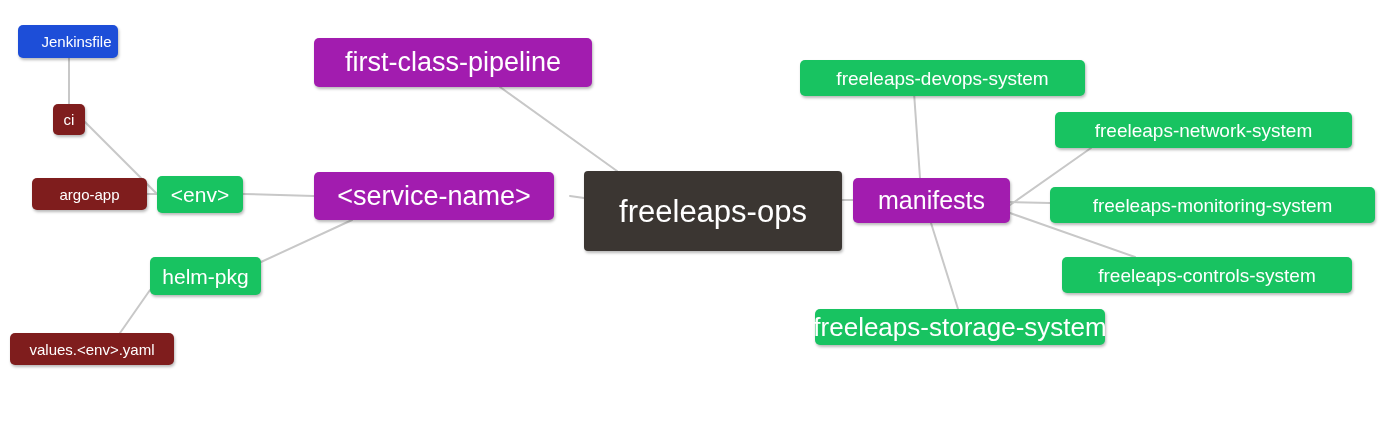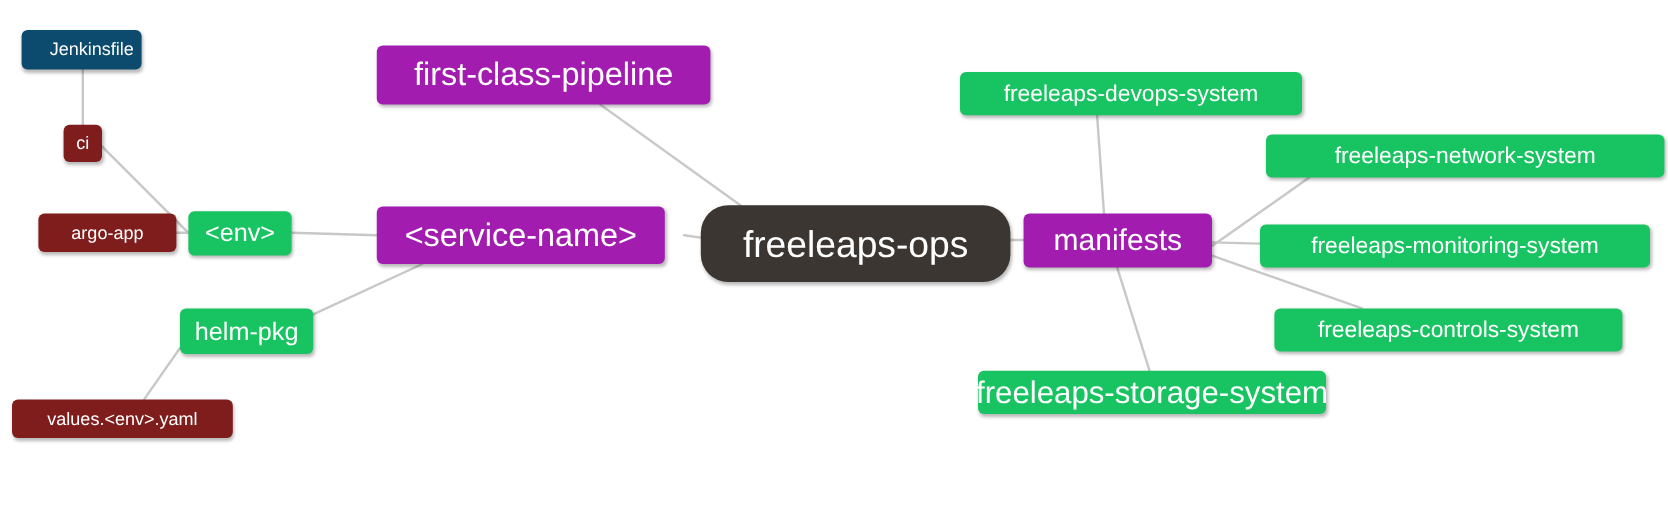--- a/index.html
+++ b/index.html
@@ -38,21 +38,21 @@
     line-height: 1;
     box-shadow: 1px 2px 3px rgba(0,0,0,0.28);
     user-select: none;
   }
   .node-root {
     background: #3b3632;
     border-radius: 4px;
   }
   .node-blue   { background: #a21caf; }
   .node-green  { background: #18c361; }
-  .node-orange { background: #0c4a6e; padding-left: 17px; }
+  .node-orange { background: #1d4ed8; padding-left: 17px; }
   .node-red    { background: #7f1d1d; }
 </style>
 </head>
 <body>
 
 <div id="mindmap-canvas">
   <svg id="edge-layer" viewBox="0 0 1390 421" xmlns="http://www.w3.org/2000/svg">
       <line x1="69" y1="58" x2="69" y2="104" stroke="#c8c8c8" stroke-width="2" stroke-linecap="round"></line>
       <line x1="85" y1="122" x2="157" y2="194" stroke="#c8c8c8" stroke-width="2" stroke-linecap="round"></line>
       <line x1="124" y1="194" x2="157" y2="194" stroke="#c8c8c8" stroke-width="2" stroke-linecap="round"></line>
@@ -67,24 +67,24 @@
       <line x1="1010" y1="202" x2="1050" y2="203" stroke="#c8c8c8" stroke-width="2" stroke-linecap="round"></line>
       <line x1="1010" y1="213" x2="1135" y2="257" stroke="#c8c8c8" stroke-width="2" stroke-linecap="round"></line>
       <line x1="931" y1="223" x2="958" y2="309" stroke="#c8c8c8" stroke-width="2" stroke-linecap="round"></line>
     </svg>
   <div id="node-layer">
       <div class="node node-orange" style="left: 18px; top: 25px; width: 100px; height: 33px; font-size: 15px;">Jenkinsfile</div>
       <div class="node node-red" style="left: 53px; top: 104px; width: 32px; height: 31px; font-size: 15px;">ci</div>
       <div class="node node-red" style="left: 32px; top: 178px; width: 115px; height: 32px; font-size: 15px;">argo-app</div>
       <div class="node node-green" style="left: 157px; top: 176px; width: 86px; height: 37px; font-size: 21px;">&lt;env&gt;</div>
       <div class="node node-green" style="left: 150px; top: 257px; width: 111px; height: 38px; font-size: 21px;">helm-pkg</div>
-      <div class="node node-red" style="left: 10px; top: 333px; width: 184px; height: 32px; font-size: 15px;">values.&lt;env&gt;.yaml</div>
+      <div class="node node-red" style="left: 10px; top: 333px; width: 164px; height: 32px; font-size: 15px;">values.&lt;env&gt;.yaml</div>
       <div class="node node-blue" style="left: 314px; top: 38px; width: 278px; height: 49px; font-size: 27px;">first-class-pipeline</div>
       <div class="node node-blue" style="left: 314px; top: 172px; width: 240px; height: 48px; font-size: 27px;">&lt;service-name&gt;</div>
-      <div class="node node-root" style="left: 584px; top: 171px; width: 258px; height: 64px; font-size: 31px; border-radius: 23px;">freeleaps-ops</div>
+      <div class="node node-root" style="left: 584px; top: 171px; width: 258px; height: 80px; font-size: 31px;">freeleaps-ops</div>
       <div class="node node-blue" style="left: 853px; top: 178px; width: 157px; height: 45px; font-size: 25px;">manifests</div>
       <div class="node node-green" style="left: 800px; top: 28px; width: 285px; height: 36px; font-size: 19px; margin-top: 32px;">freeleaps-devops-system</div>
-      <div class="node node-green" style="left: 1055px; top: 112px; width: 332px; height: 36px; font-size: 19px;">freeleaps-network-system</div>
+      <div class="node node-green" style="left: 1055px; top: 112px; width: 297px; height: 36px; font-size: 19px;">freeleaps-network-system</div>
       <div class="node node-green" style="left: 1050px; top: 187px; width: 325px; height: 36px; font-size: 19px; text-align: center;">freeleaps-monitoring-system</div>
       <div class="node node-green" style="left: 1062px; top: 257px; width: 290px; height: 36px; font-size: 19px;">freeleaps-controls-system</div>
       <div class="node node-green" style="left: 815px; top: 309px; width: 290px; height: 36px; font-size: 26px;">freeleaps-storage-system</div>
     </div>
 </div>
 
 </body></html>

